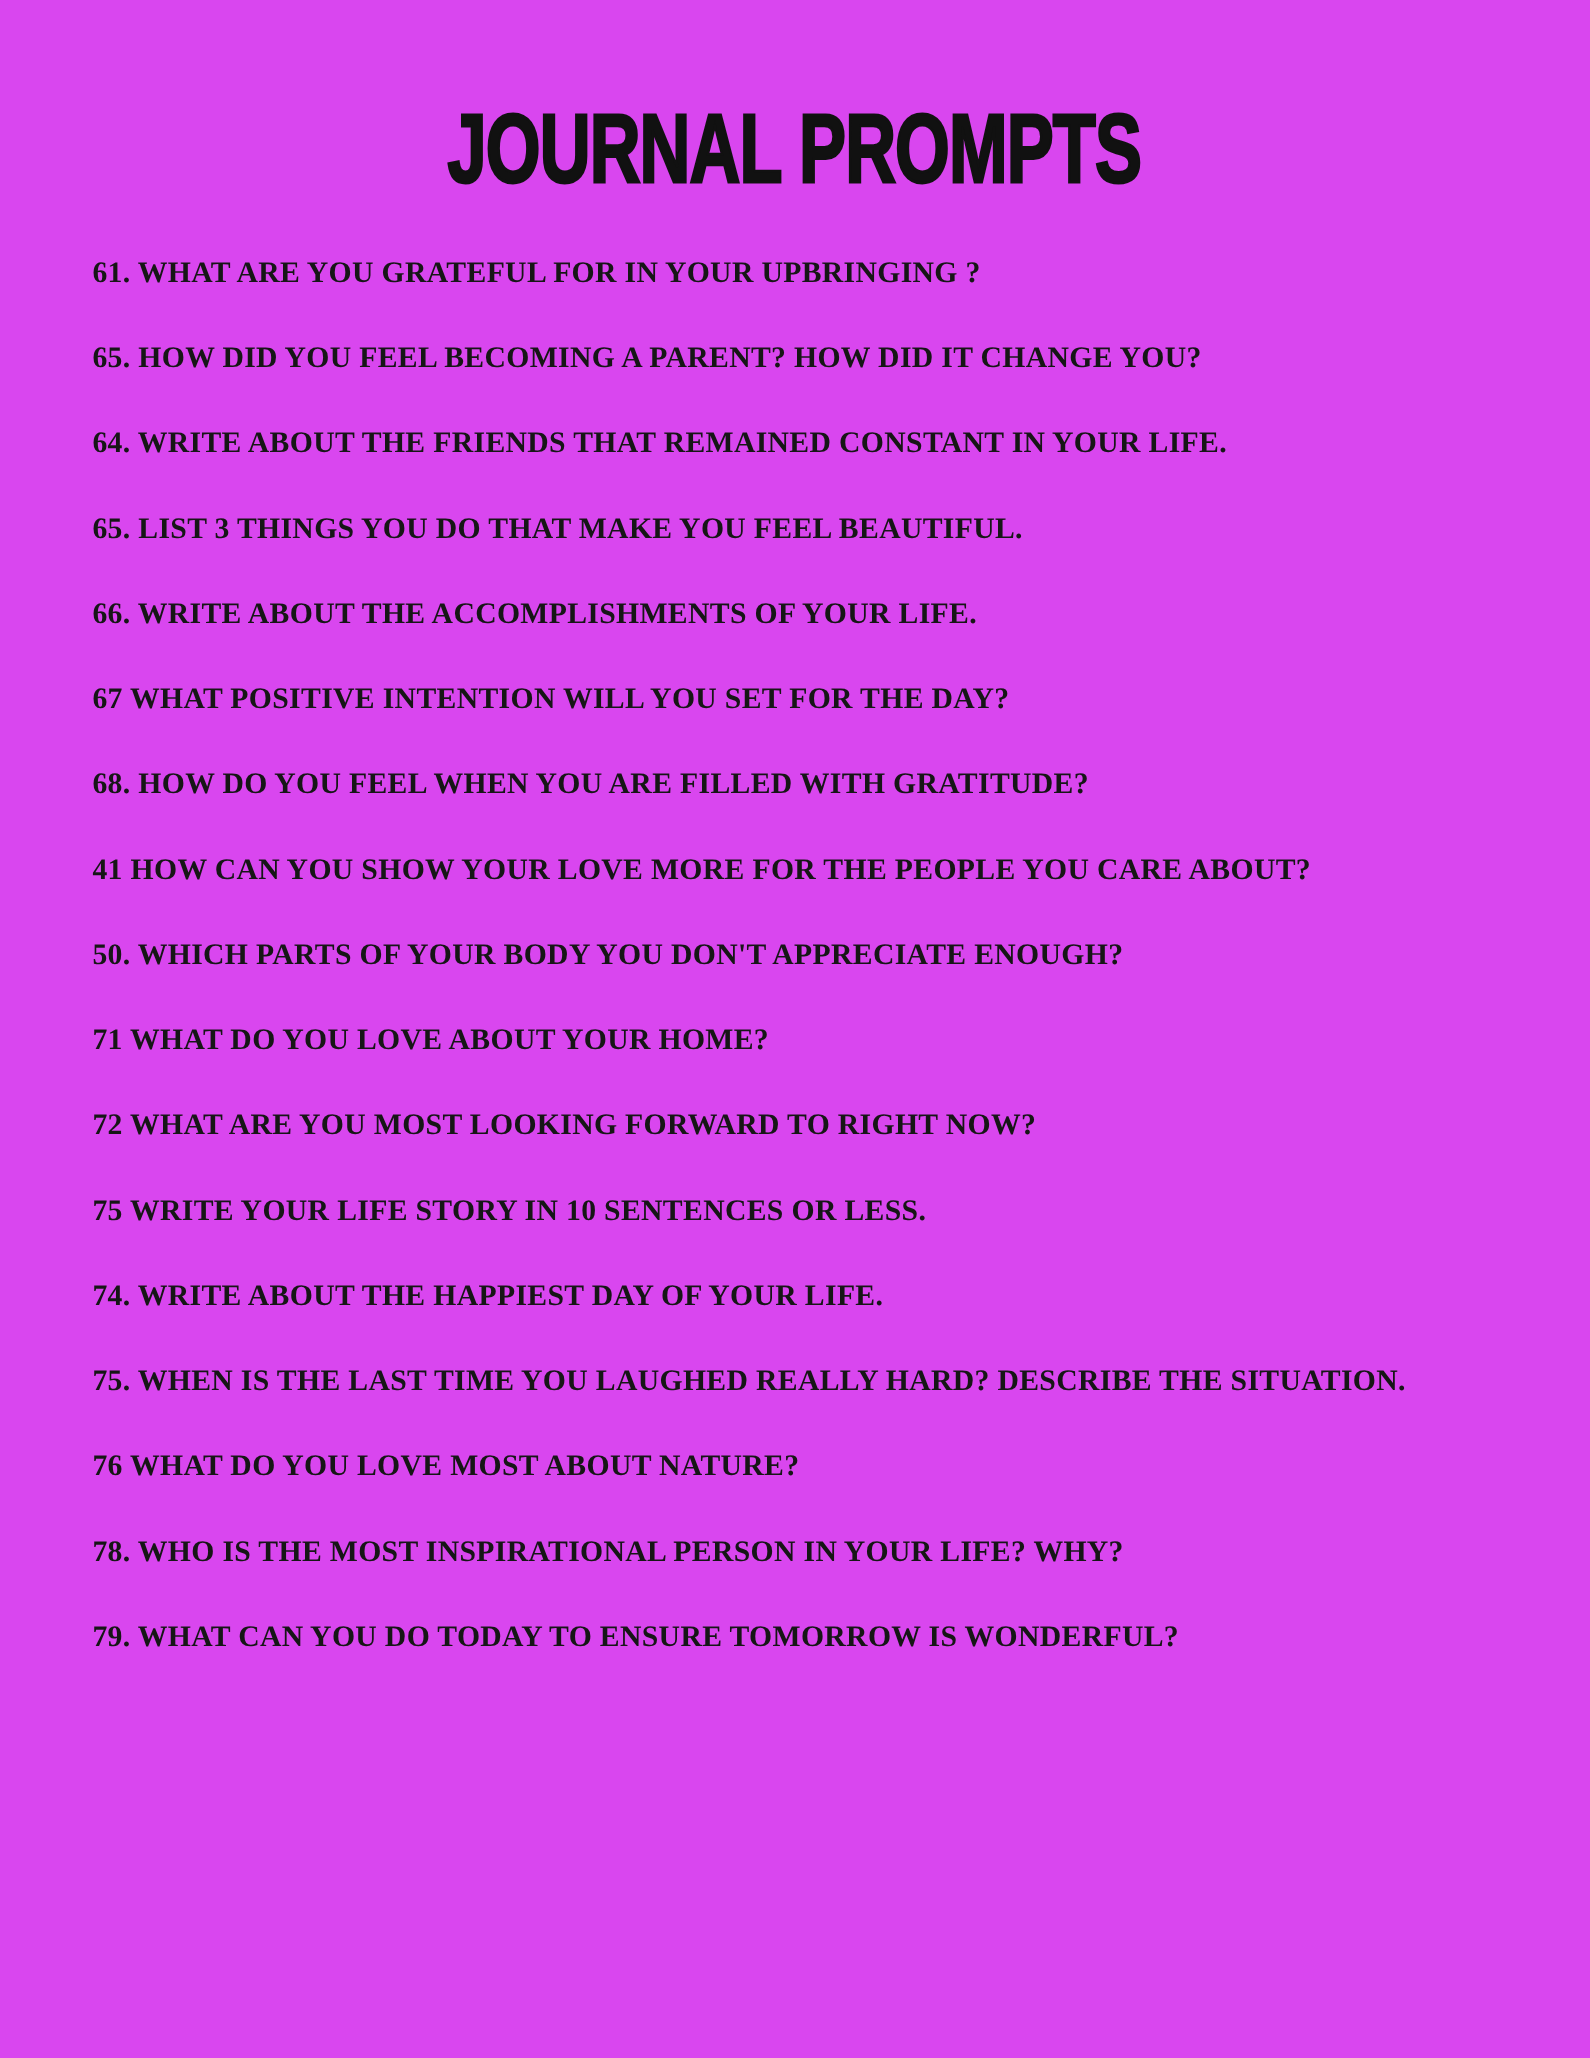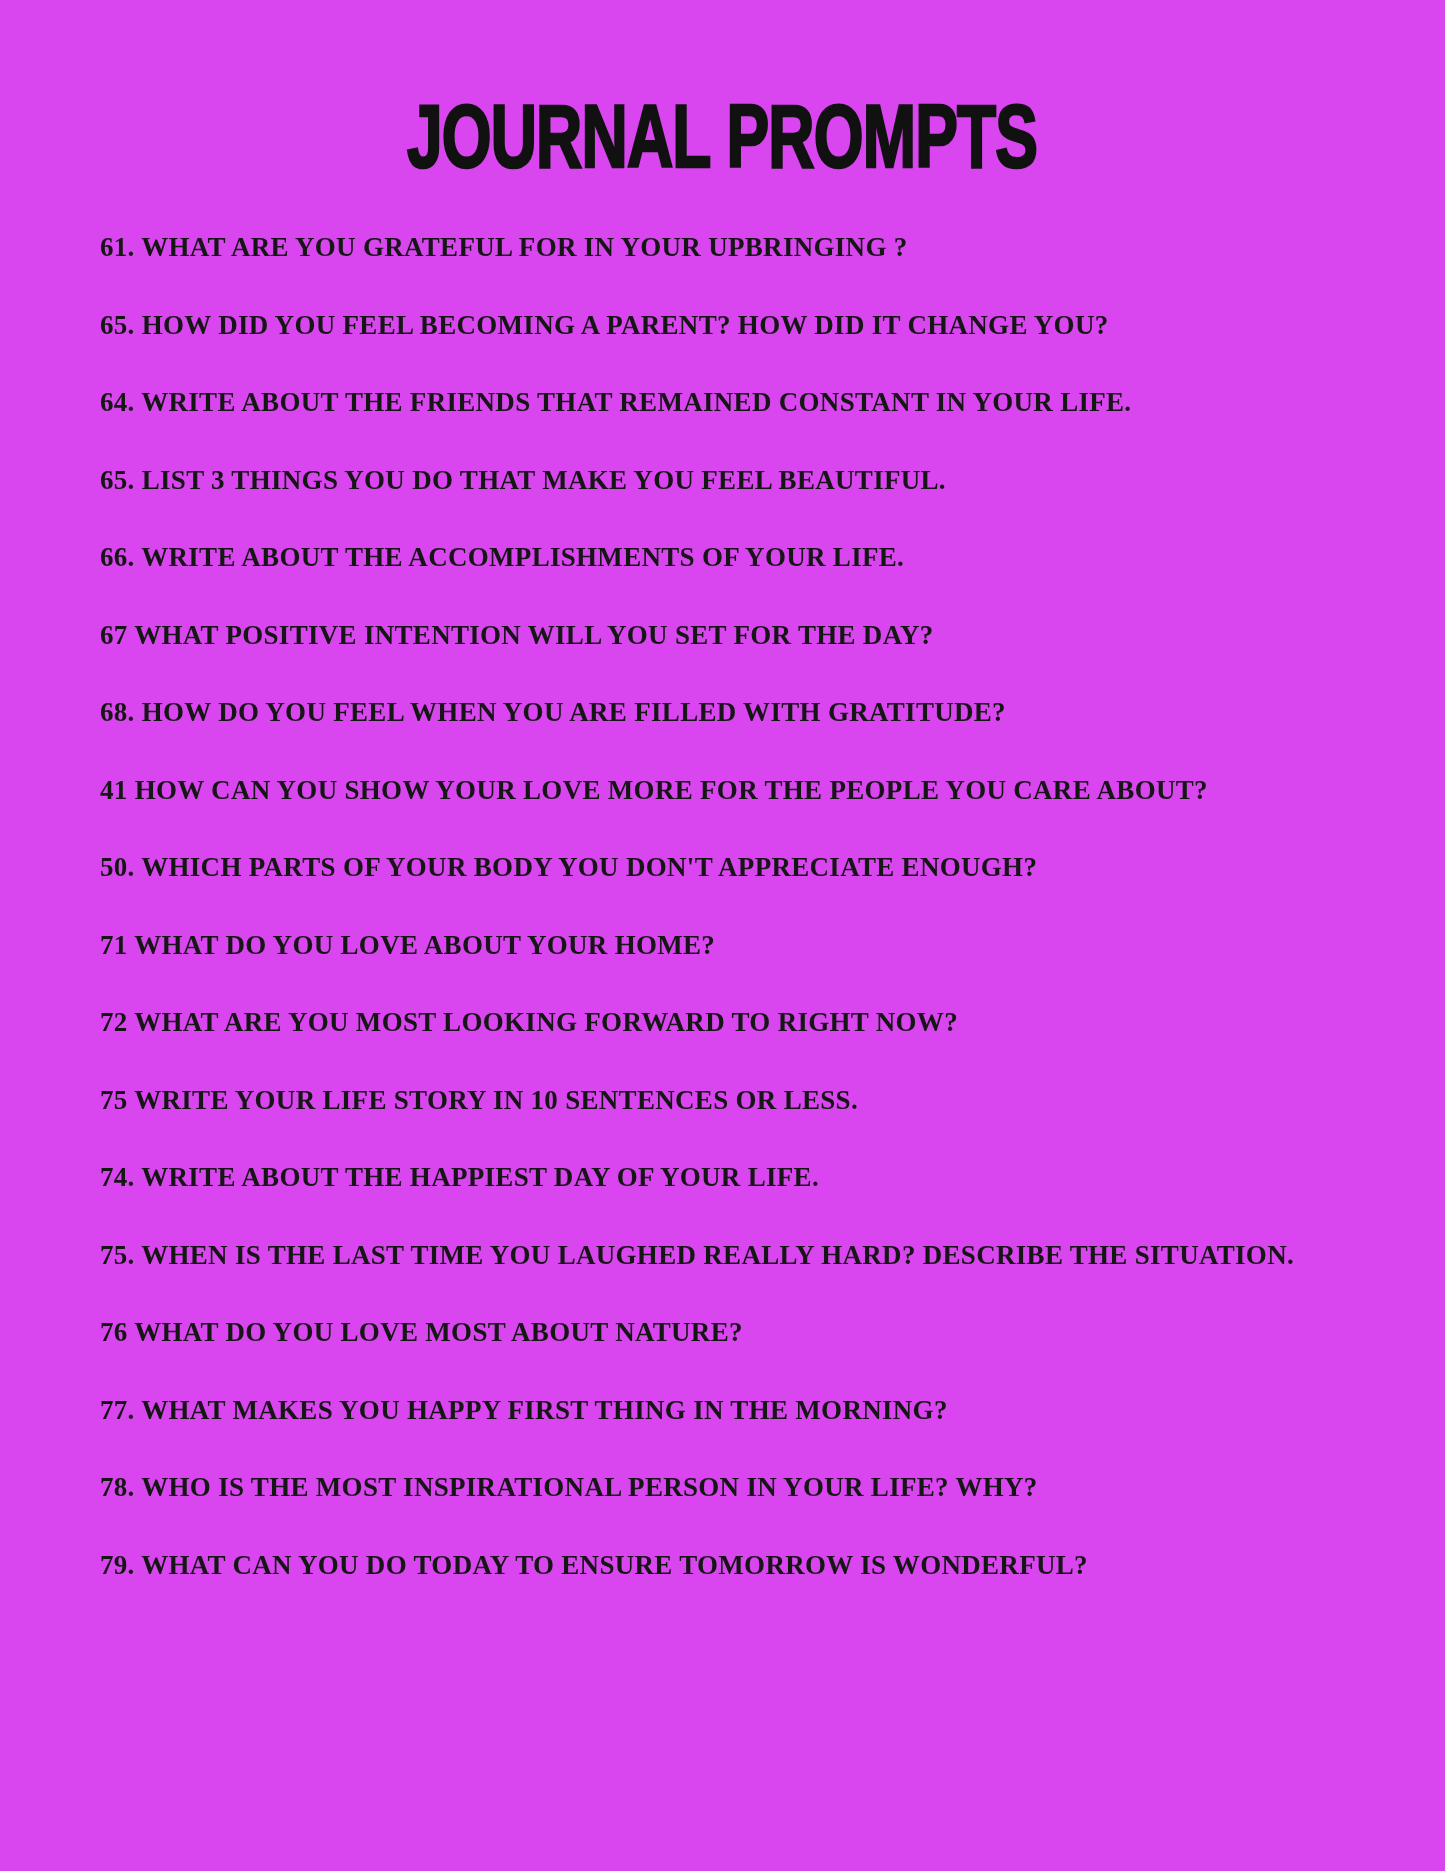--- a/index.html
+++ b/index.html
@@ -32,21 +32,21 @@
     color: #111111;
     letter-spacing: -1px;
     transform: scaleX(0.78) scaleY(1.08);
     transform-origin: center top;
     -webkit-text-stroke: 2.5px #111111;
     white-space: nowrap;
   }
   .prompt-list {
     position: absolute;
     top: 229px;
-    left: 100px;
+    left: 84px;
     right: 40px;
   }
   .prompt-item {
     height: 77.5px;
     box-sizing: border-box;
   }
   .prompt-text {
     font-family: "Liberation Serif", serif;
     font-weight: bold;
     font-size: 27px;
@@ -120,23 +120,20 @@
     </div>
 
     <div class="prompt-item">
       <div class="prompt-text">75. WHEN IS THE LAST TIME YOU LAUGHED REALLY HARD? DESCRIBE THE SITUATION.</div>
     </div>
 
     <div class="prompt-item">
       <div class="prompt-text">76 WHAT DO YOU LOVE MOST ABOUT NATURE?</div>
     </div>
 
-    <div class="prompt-item">
-      <div class="prompt-text">77. WHAT MAKES YOU HAPPY FIRST THING IN THE MORNING?</div>
-    </div>
 
     <div class="prompt-item">
       <div class="prompt-text">78. WHO IS THE MOST INSPIRATIONAL PERSON IN YOUR LIFE? WHY?</div>
     </div>
 
     <div class="prompt-item">
       <div class="prompt-text">79. WHAT CAN YOU DO TODAY TO ENSURE TOMORROW IS WONDERFUL?</div>
     </div>
 
   </div>

